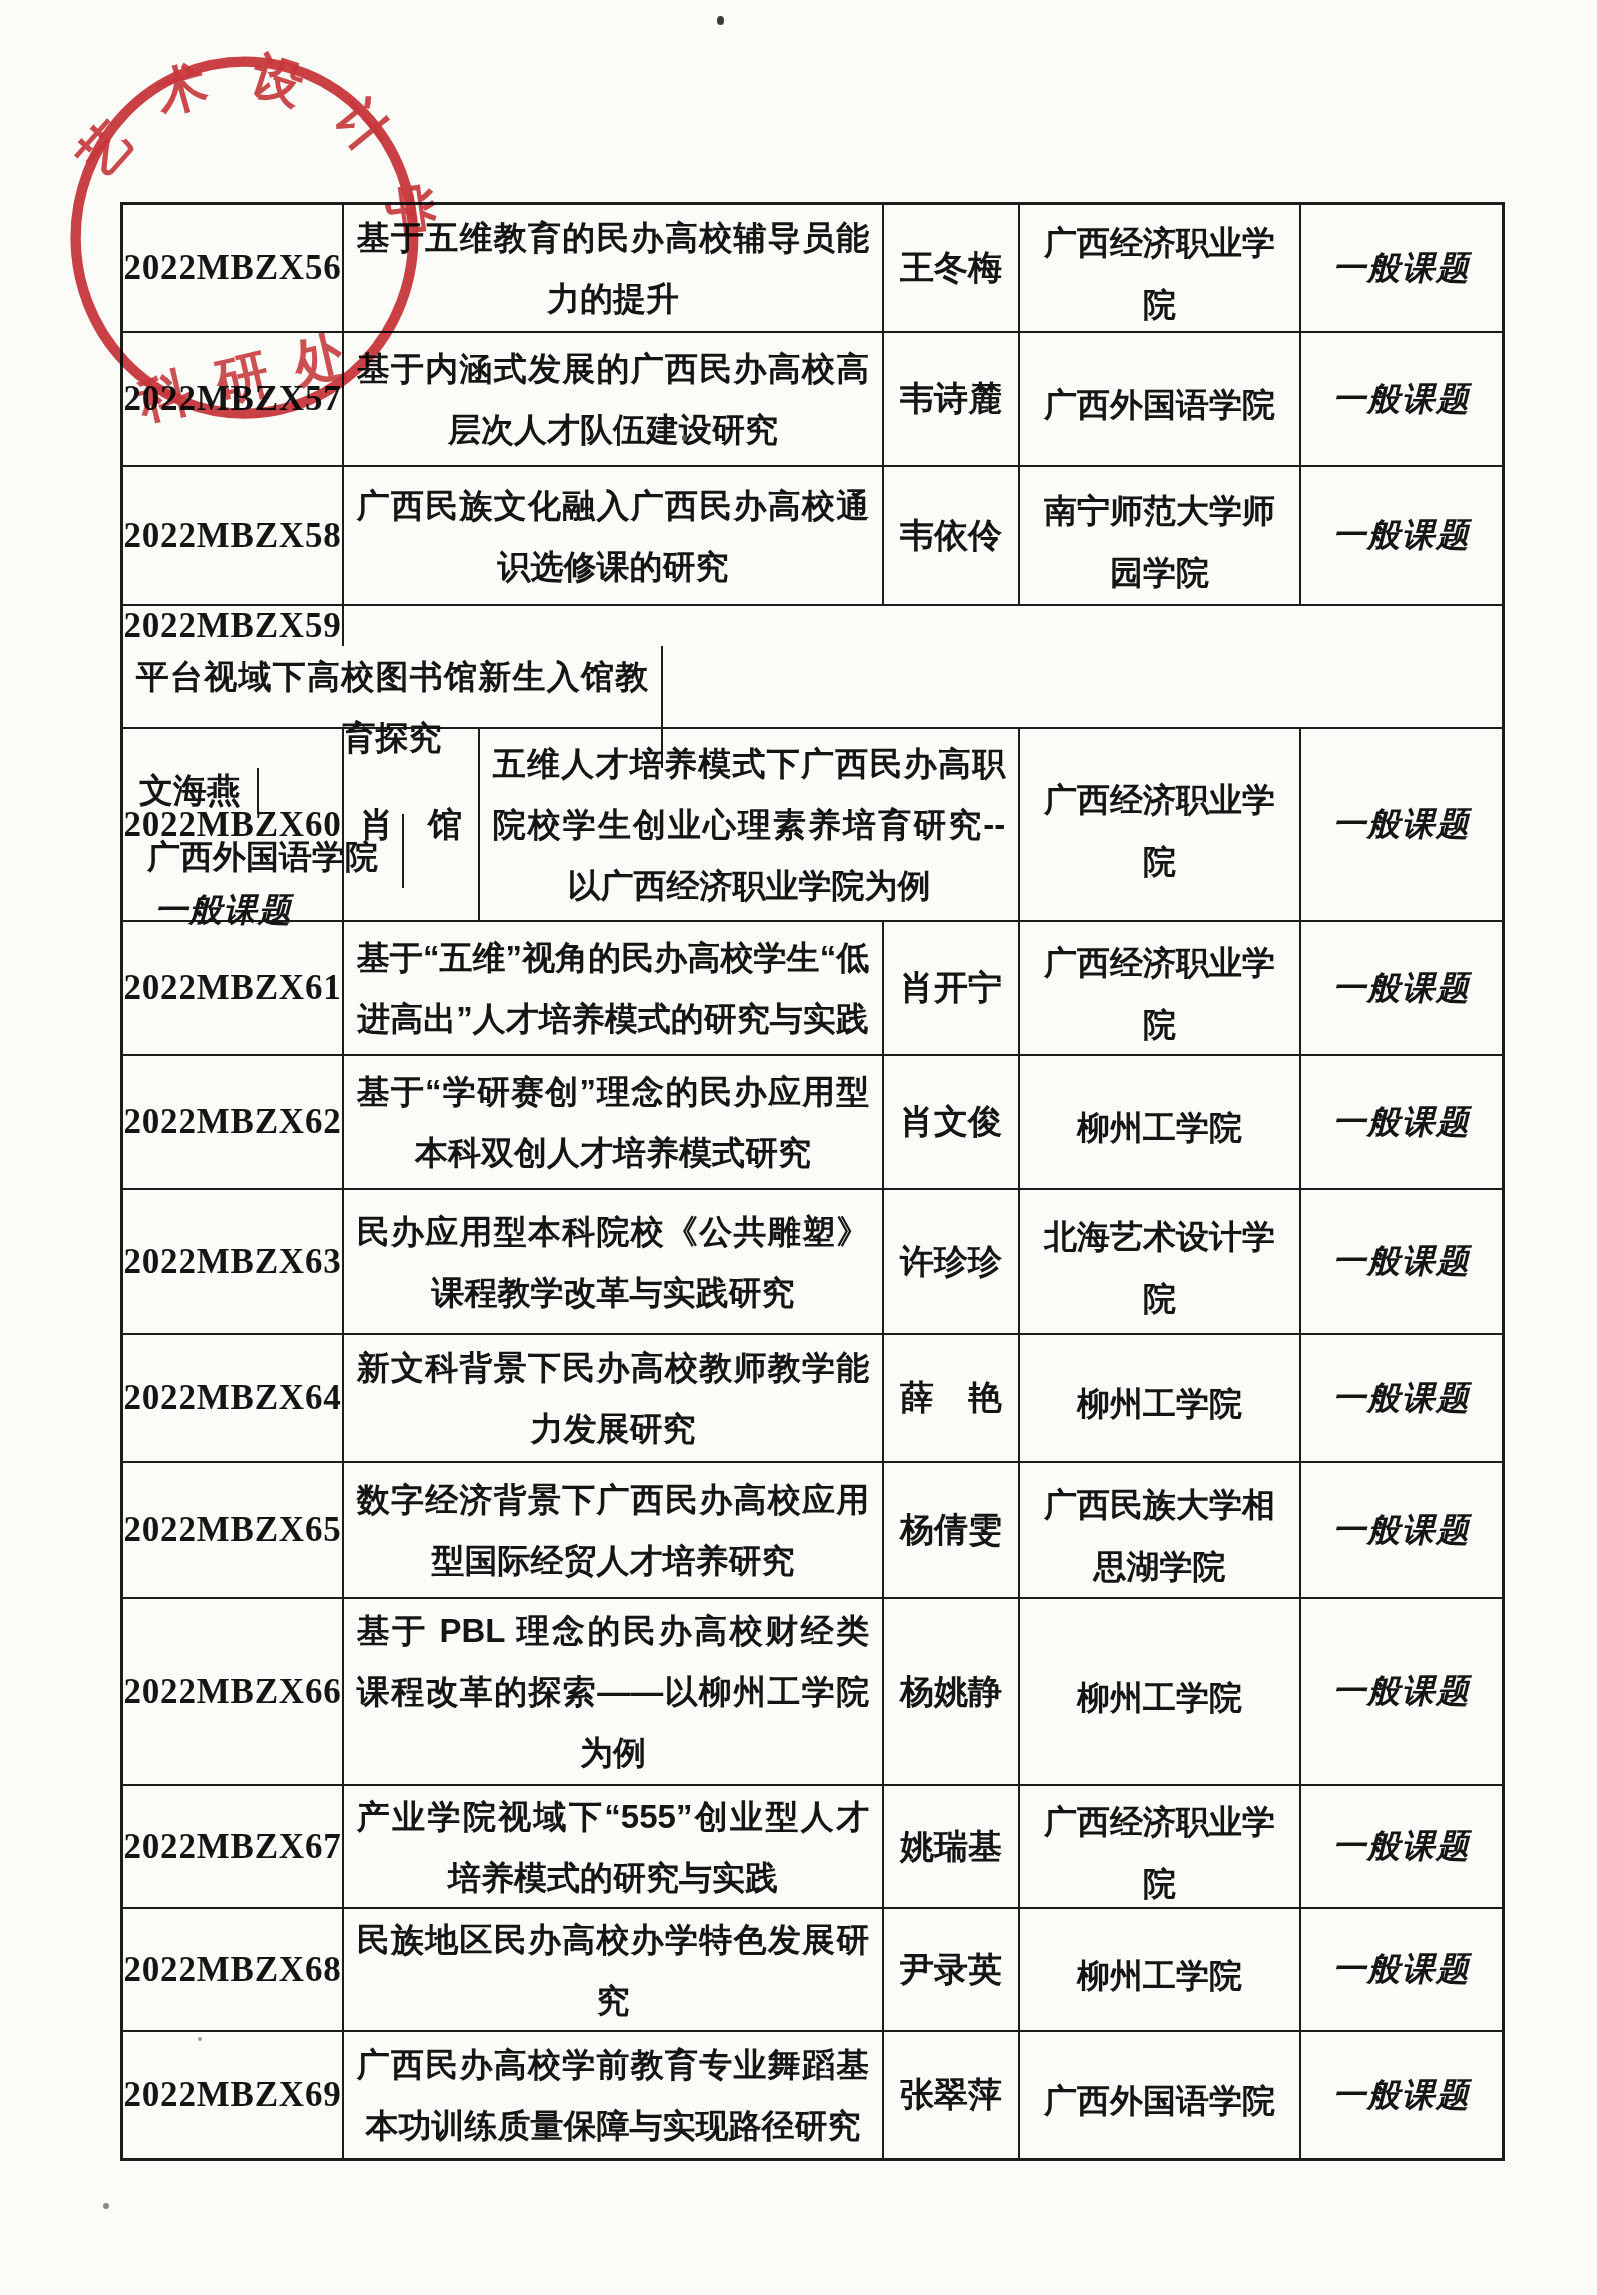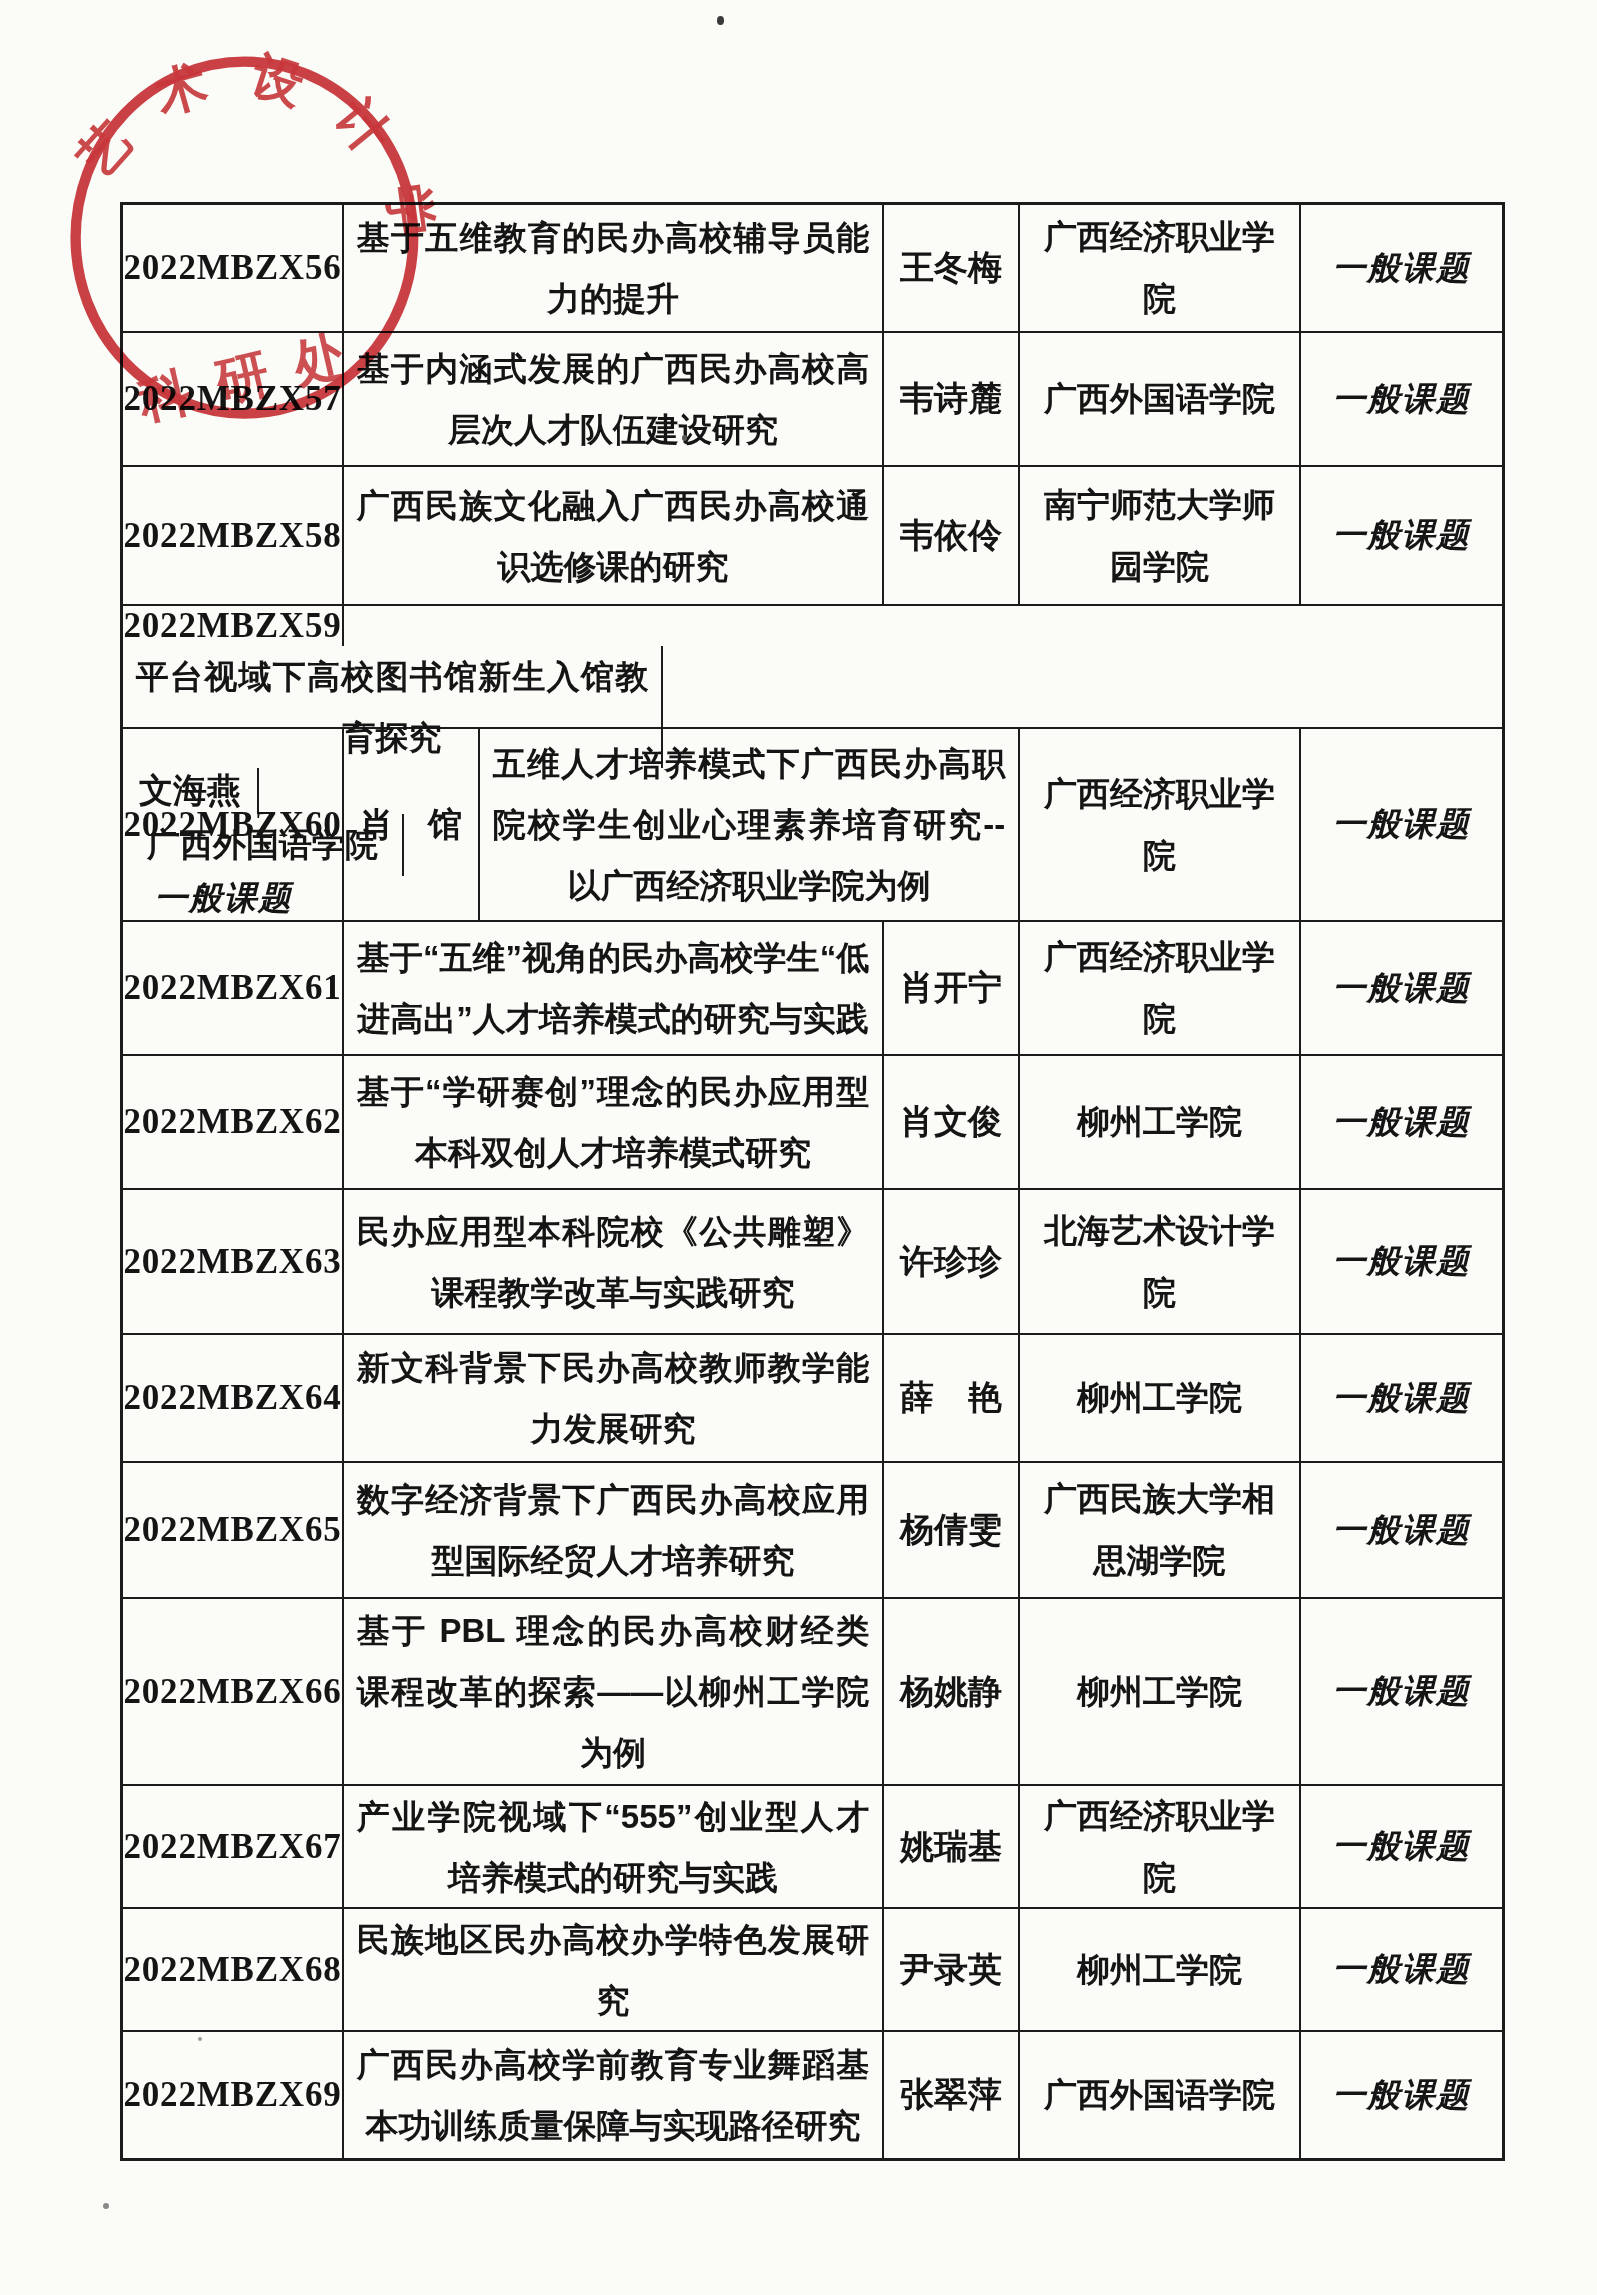--- a/index.html
+++ b/index.html
@@ -29,21 +29,21 @@
   .c-title{width:540px;}
   .c-title span{
     display:block;width:100%;padding:0 12.8px;box-sizing:border-box;
     font-size:33px;font-weight:700;line-height:61px;
     text-align:justify;text-align-last:center;
   }
   .c-leader{width:136px;font-size:34px;font-weight:700;}
   .c-inst{width:281px;}
   .c-inst span{
     display:block;width:100%;padding:0 22px;box-sizing:border-box;
-    font-size:33px;font-weight:700;line-height:62px;text-align:center;
+    font-size:33px;font-weight:700;line-height:62px;text-align:center;margin-top:12px;
   }
   .c-cat{width:201px;font-size:33px;font-weight:700;letter-spacing:1.6px;font-style:italic;}
   
   .stamp{
     position:absolute;left:35px;top:29px;
     mix-blend-mode:multiply;opacity:.92;z-index:5;
     pointer-events:none;
   }
   
   .speck{position:absolute;border-radius:50%;z-index:2;}

